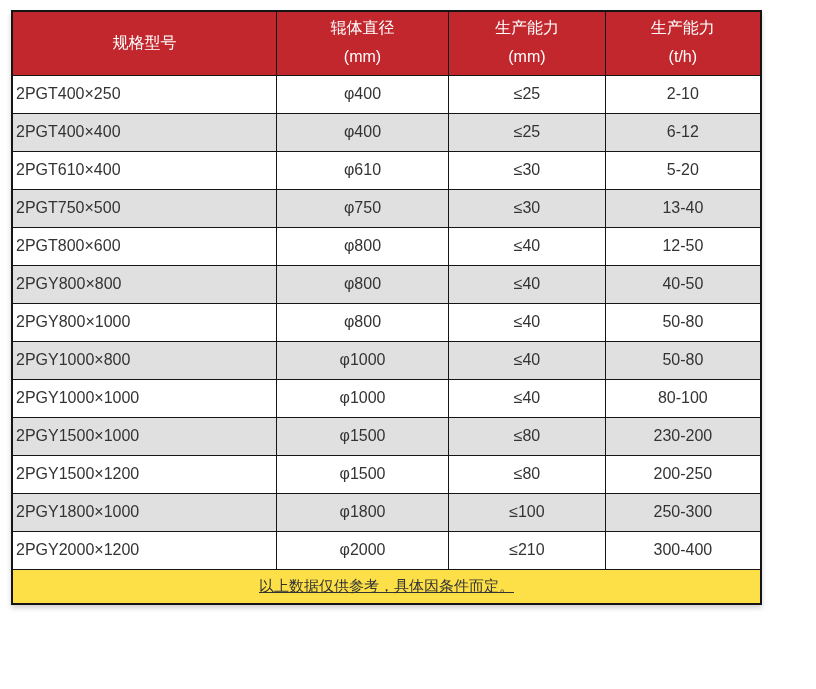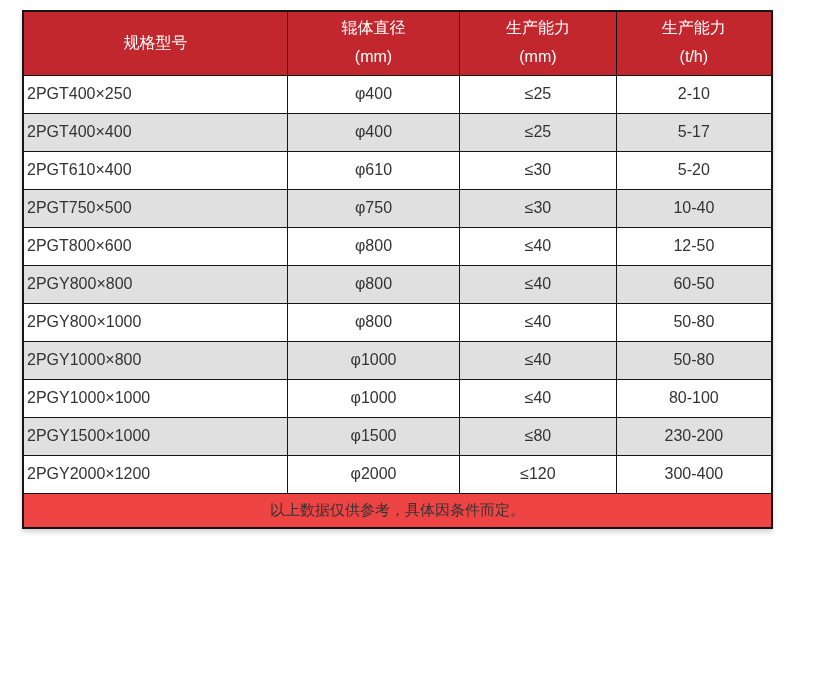--- a/index.html
+++ b/index.html
@@ -13,21 +13,21 @@
   * { margin: 0; padding: 0; box-sizing: border-box; }
   html, body {
     width: 816px;
     height: 689px;
     background: #ffffff;
     font-family: "Liberation Sans", "DejaVu Sans", sans-serif;
     overflow: hidden;
   }
   .table-wrap {
     position: absolute;
-    left: 22px;
+    left: 11px;
     top: 10px;
     width: 751px;
     box-shadow: 0 3px 5px rgba(0,0,0,0.18);
   }
   table.spec-table {
     width: 100%;
     border-collapse: collapse;
     table-layout: fixed;
     border: 2px solid var(--border);
   }
@@ -60,25 +60,26 @@
   table.spec-table tbody tr.alt td {
     background: var(--row-alt-bg);
   }
   table.spec-table td.col-model {
     text-align: left;
     padding-left: 3px;
   }
   
   table.spec-table tfoot td {
     height: 35px;
-    background: #ef4444;
+    background: #fde047;
     color: var(--text);
     text-align: center;
     vertical-align: middle;
     font-size: 15px;
+    text-decoration: underline;
   }
   col.c-model  { width: 35.3%; }
   col.c-diam   { width: 23.0%; }
   col.c-feed   { width: 20.9%; }
   col.c-cap    { width: 20.8%; }
 </style>
 </head>
 <body>
 
 <div class="table-wrap">
@@ -112,45 +113,45 @@
         <tr class="">
           <td class="col-model">2PGT400×250</td>
           <td>φ400</td>
           <td>≤25</td>
           <td>2-10</td>
         </tr>
         <tr class="alt">
           <td class="col-model">2PGT400×400</td>
           <td>φ400</td>
           <td>≤25</td>
-          <td>5-17</td>
+          <td>6-12</td>
         </tr>
         <tr class="">
           <td class="col-model">2PGT610×400</td>
           <td>φ610</td>
           <td>≤30</td>
           <td>5-20</td>
         </tr>
         <tr class="alt">
           <td class="col-model">2PGT750×500</td>
           <td>φ750</td>
           <td>≤30</td>
-          <td>10-40</td>
+          <td>13-40</td>
         </tr>
         <tr class="">
           <td class="col-model">2PGT800×600</td>
           <td>φ800</td>
           <td>≤40</td>
           <td>12-50</td>
         </tr>
         <tr class="alt">
           <td class="col-model">2PGY800×800</td>
           <td>φ800</td>
           <td>≤40</td>
-          <td>60-50</td>
+          <td>40-50</td>
         </tr>
         <tr class="">
           <td class="col-model">2PGY800×1000</td>
           <td>φ800</td>
           <td>≤40</td>
           <td>50-80</td>
         </tr>
         <tr class="alt">
           <td class="col-model">2PGY1000×800</td>
           <td>φ1000</td>
@@ -163,23 +164,35 @@
           <td>≤40</td>
           <td>80-100</td>
         </tr>
         <tr class="alt">
           <td class="col-model">2PGY1500×1000</td>
           <td>φ1500</td>
           <td>≤80</td>
           <td>230-200</td>
         </tr>
         <tr class="">
+          <td class="col-model">2PGY1500×1200</td>
+          <td>φ1500</td>
+          <td>≤80</td>
+          <td>200-250</td>
+        </tr>
+        <tr class="alt">
+          <td class="col-model">2PGY1800×1000</td>
+          <td>φ1800</td>
+          <td>≤100</td>
+          <td>250-300</td>
+        </tr>
+        <tr class="">
           <td class="col-model">2PGY2000×1200</td>
           <td>φ2000</td>
-          <td>≤120</td>
+          <td>≤210</td>
           <td>300-400</td>
         </tr>
       </tbody>
     <tfoot>
       <tr>
         <td colspan="4">以上数据仅供参考，具体因条件而定。</td>
       </tr>
     </tfoot>
   </table>
 </div>

